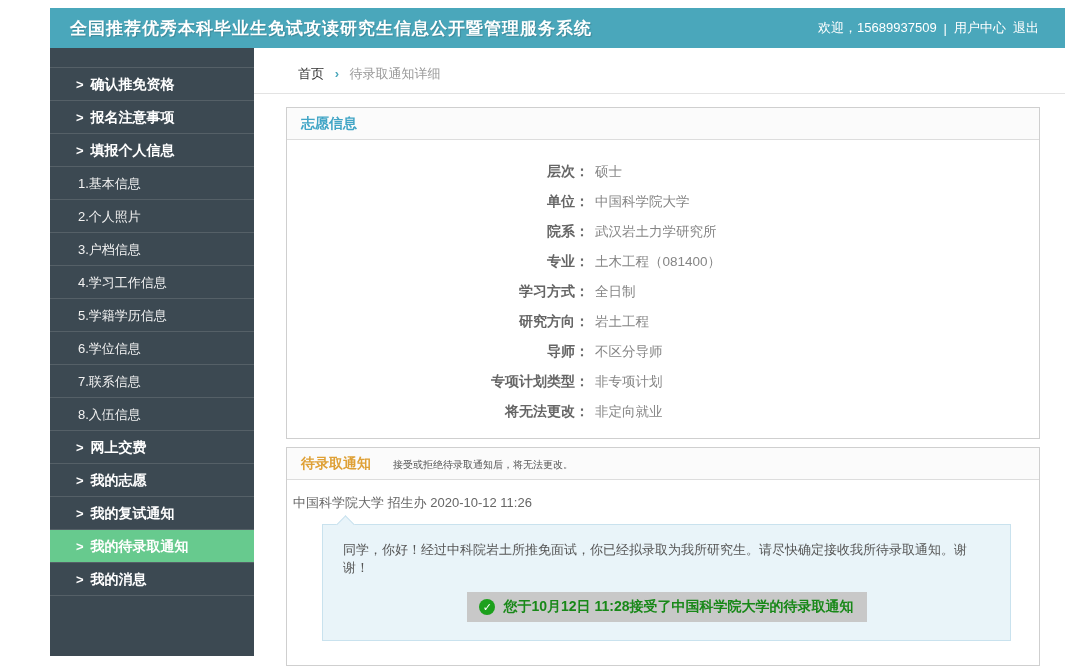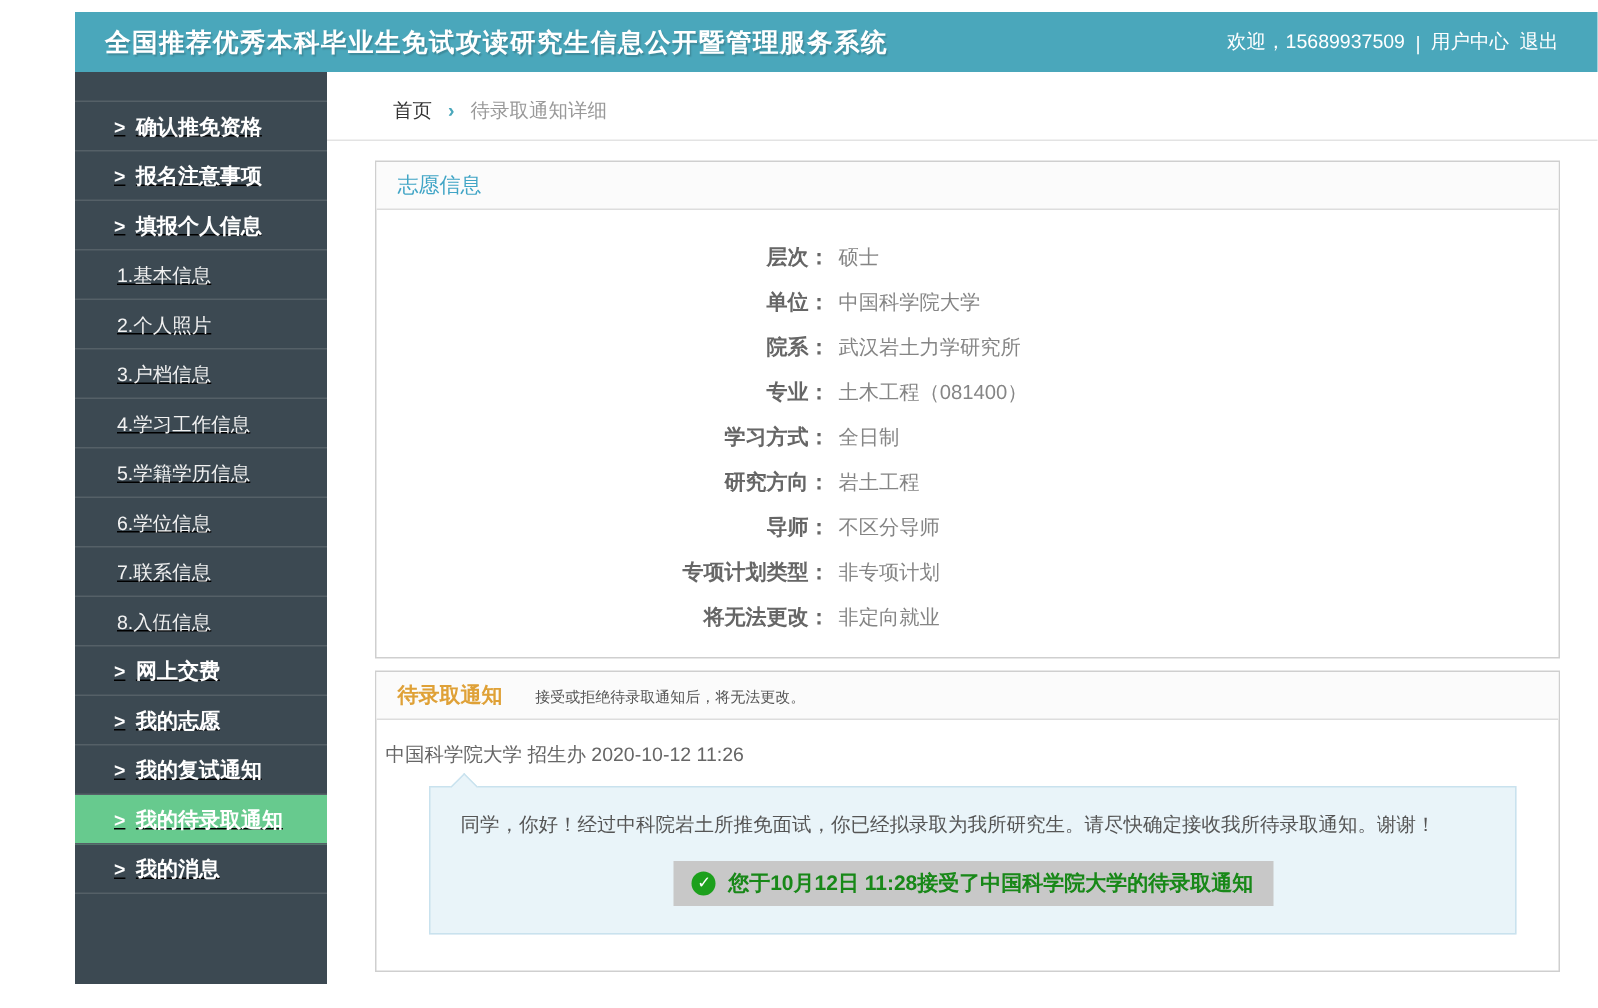--- a/index.html
+++ b/index.html
@@ -10,21 +10,21 @@
   
   .topbar { height:40px; background:#4AA7BB; display:flex; align-items:center;
     justify-content:space-between; padding:0 26px 0 20px; }
   .topbar .title { color:#fff; font-size:17px; font-weight:bold; letter-spacing:1px;
     text-shadow:1px 1px 1px rgba(0,0,0,.18); }
   .topbar .userbox { color:#fff; font-size:13px; display:flex; align-items:center; gap:7px; white-space:nowrap; }
   .topbar .userbox .lnk { cursor:pointer; }
 
   
   .main { display:flex; height:608px; }
-  .sidebar { width:168px; background:#3C4952; flex:none;text-decoration:underline; }
+  .sidebar { width:204px; background:#3C4952; flex:none; }
   .side-spacer { height:20px; border-bottom:1px solid #556067; }
   .side-item { height:33px; line-height:33px; border-bottom:1px solid #556067;
     color:#fff; padding-left:26px; cursor:pointer; white-space:nowrap; }
   .side-item.section { font-size:14px; font-weight:bold; }
   .side-item.sub { font-size:13px; padding-left:28px; color:#f2f2f2; }
   .side-item .arrow { font-weight:bold; margin-right:7px; font-size:13px; }
   .side-item.active { background:#67CA8E; }
 
   .content { flex:1; min-width:0; }
   .breadcrumb { height:46px; padding:17px 0 0 44px; font-size:13px;
@@ -32,21 +32,21 @@
   .breadcrumb .home { color:#333; cursor:pointer; }
   .breadcrumb .sep { color:#4AA7BB; margin:0 7px; font-weight:bold; }
   .breadcrumb .cur { color:#999; }
   .panels { padding:13px 25px 0 32px; }
 
   
   .panel { border:1px solid #cfcfcf; background:#fff; }
   .panel + .panel { margin-top:8px; }
   .panel-head { height:32px; line-height:31px; padding:0 14px; background:#fbfbfb;
     border-bottom:1px solid #ddd; font-size:14px; }
-  .panel-head .ptitle-teal { color:#41A5C6; font-weight:normal;margin-top:44px; }
+  .panel-head .ptitle-teal { color:#41A5C6; font-weight:bold;margin-top:44px; }
   .panel-head .ptitle-orange { color:#DFA137; font-weight:bold; }
   .panel-head .pnote { color:#555; font-size:10px; margin-left:18px; }
 
   .vol-body { padding:16px 0 12px; }
   .frow { height:30px; line-height:30px; font-size:14px; white-space:nowrap; }
   .flabel { display:inline-block; width:302px; text-align:right; color:#666; font-weight:bold; }
   .fvalue { color:#858585; margin-left:6px; font-size:13.5px; }
 
   .notice-body { padding:14px 0 24px; }
   .sender { font-size:13px; color:#666; padding-left:6px; }

